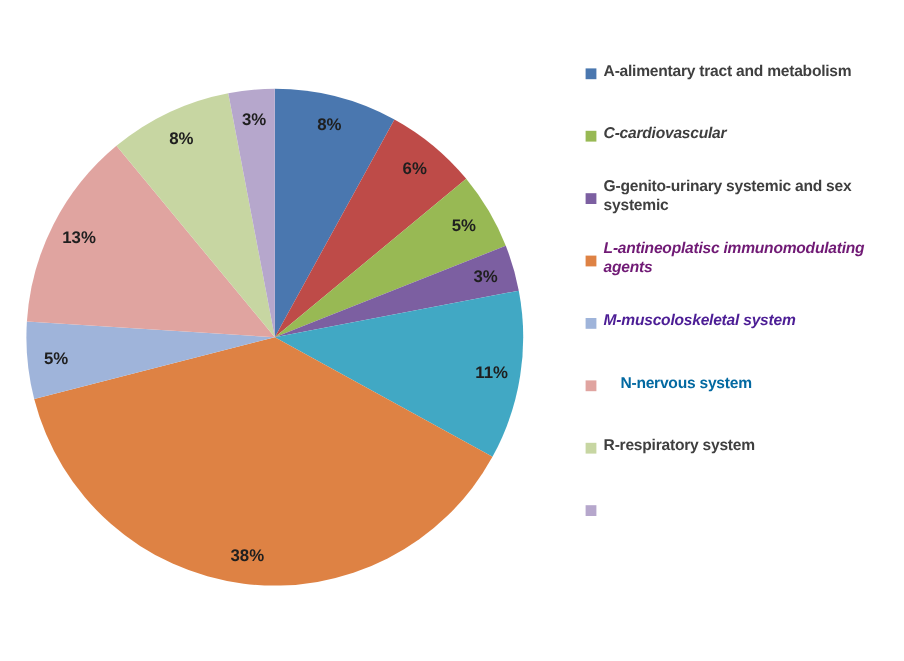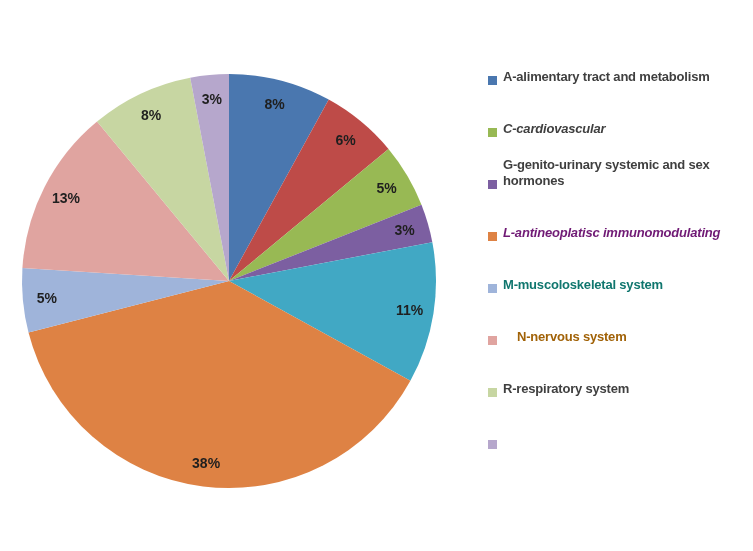--- a/index.html
+++ b/index.html
@@ -26,21 +26,21 @@
     font-weight: bold;
   }
   .legend {
     position: absolute;
     left: 488px;
     top: 33px;
     width: 262px;
   }
   .legend-row {
     display: flex;
-    align-items: flex-end;
+    align-items: center;
     height: 52px;
     box-sizing: border-box;
   }
   .legend-swatch {
     width: 9px;
     height: 9px;
     flex: 0 0 9px;
     margin: 4px 6px 0 0;
   }
   .legend-label {
@@ -89,38 +89,39 @@
       <div class="legend-row">
         <span class="legend-swatch" style="background: rgb(152, 185, 84);"></span>
         <span class="legend-label" style="color: rgb(63, 63, 63); font-style: italic;">
           <div>C-cardiovascular</div>
         </span>
       </div>
       <div class="legend-row">
         <span class="legend-swatch" style="background: rgb(124, 95, 161);"></span>
         <span class="legend-label" style="color: rgb(63, 63, 63);">
           <div>G-genito-urinary systemic and sex</div>
-          <div>hormones</div>
+          <div>systemic</div>
         </span>
       </div>
       <div class="legend-row">
         <span class="legend-swatch" style="background: rgb(222, 130, 68);"></span>
         <span class="legend-label" style="color: #701a75; font-style: italic;">
           <div>L-antineoplatisc immunomodulating</div>
+          <div>agents</div>
         </span>
       </div>
       <div class="legend-row">
         <span class="legend-swatch" style="background: rgb(159, 180, 218);"></span>
-        <span class="legend-label" style="color: #0f766e;">
+        <span class="legend-label" style="color: #4c1d95; font-style: italic;">
           <div>M-muscoloskeletal system</div>
         </span>
       </div>
       <div class="legend-row">
         <span class="legend-swatch" style="background: rgb(224, 164, 160);"></span>
-        <span class="legend-label" style="color: #a16207; padding-left: 14px;">
+        <span class="legend-label" style="color: #0369a1; padding-left: 14px;">
           <div>N-nervous system</div>
         </span>
       </div>
       <div class="legend-row">
         <span class="legend-swatch" style="background: rgb(199, 214, 162);"></span>
         <span class="legend-label" style="color: rgb(63, 63, 63);">
           <div>R-respiratory system</div>
         </span>
       </div>
       <div class="legend-row">

